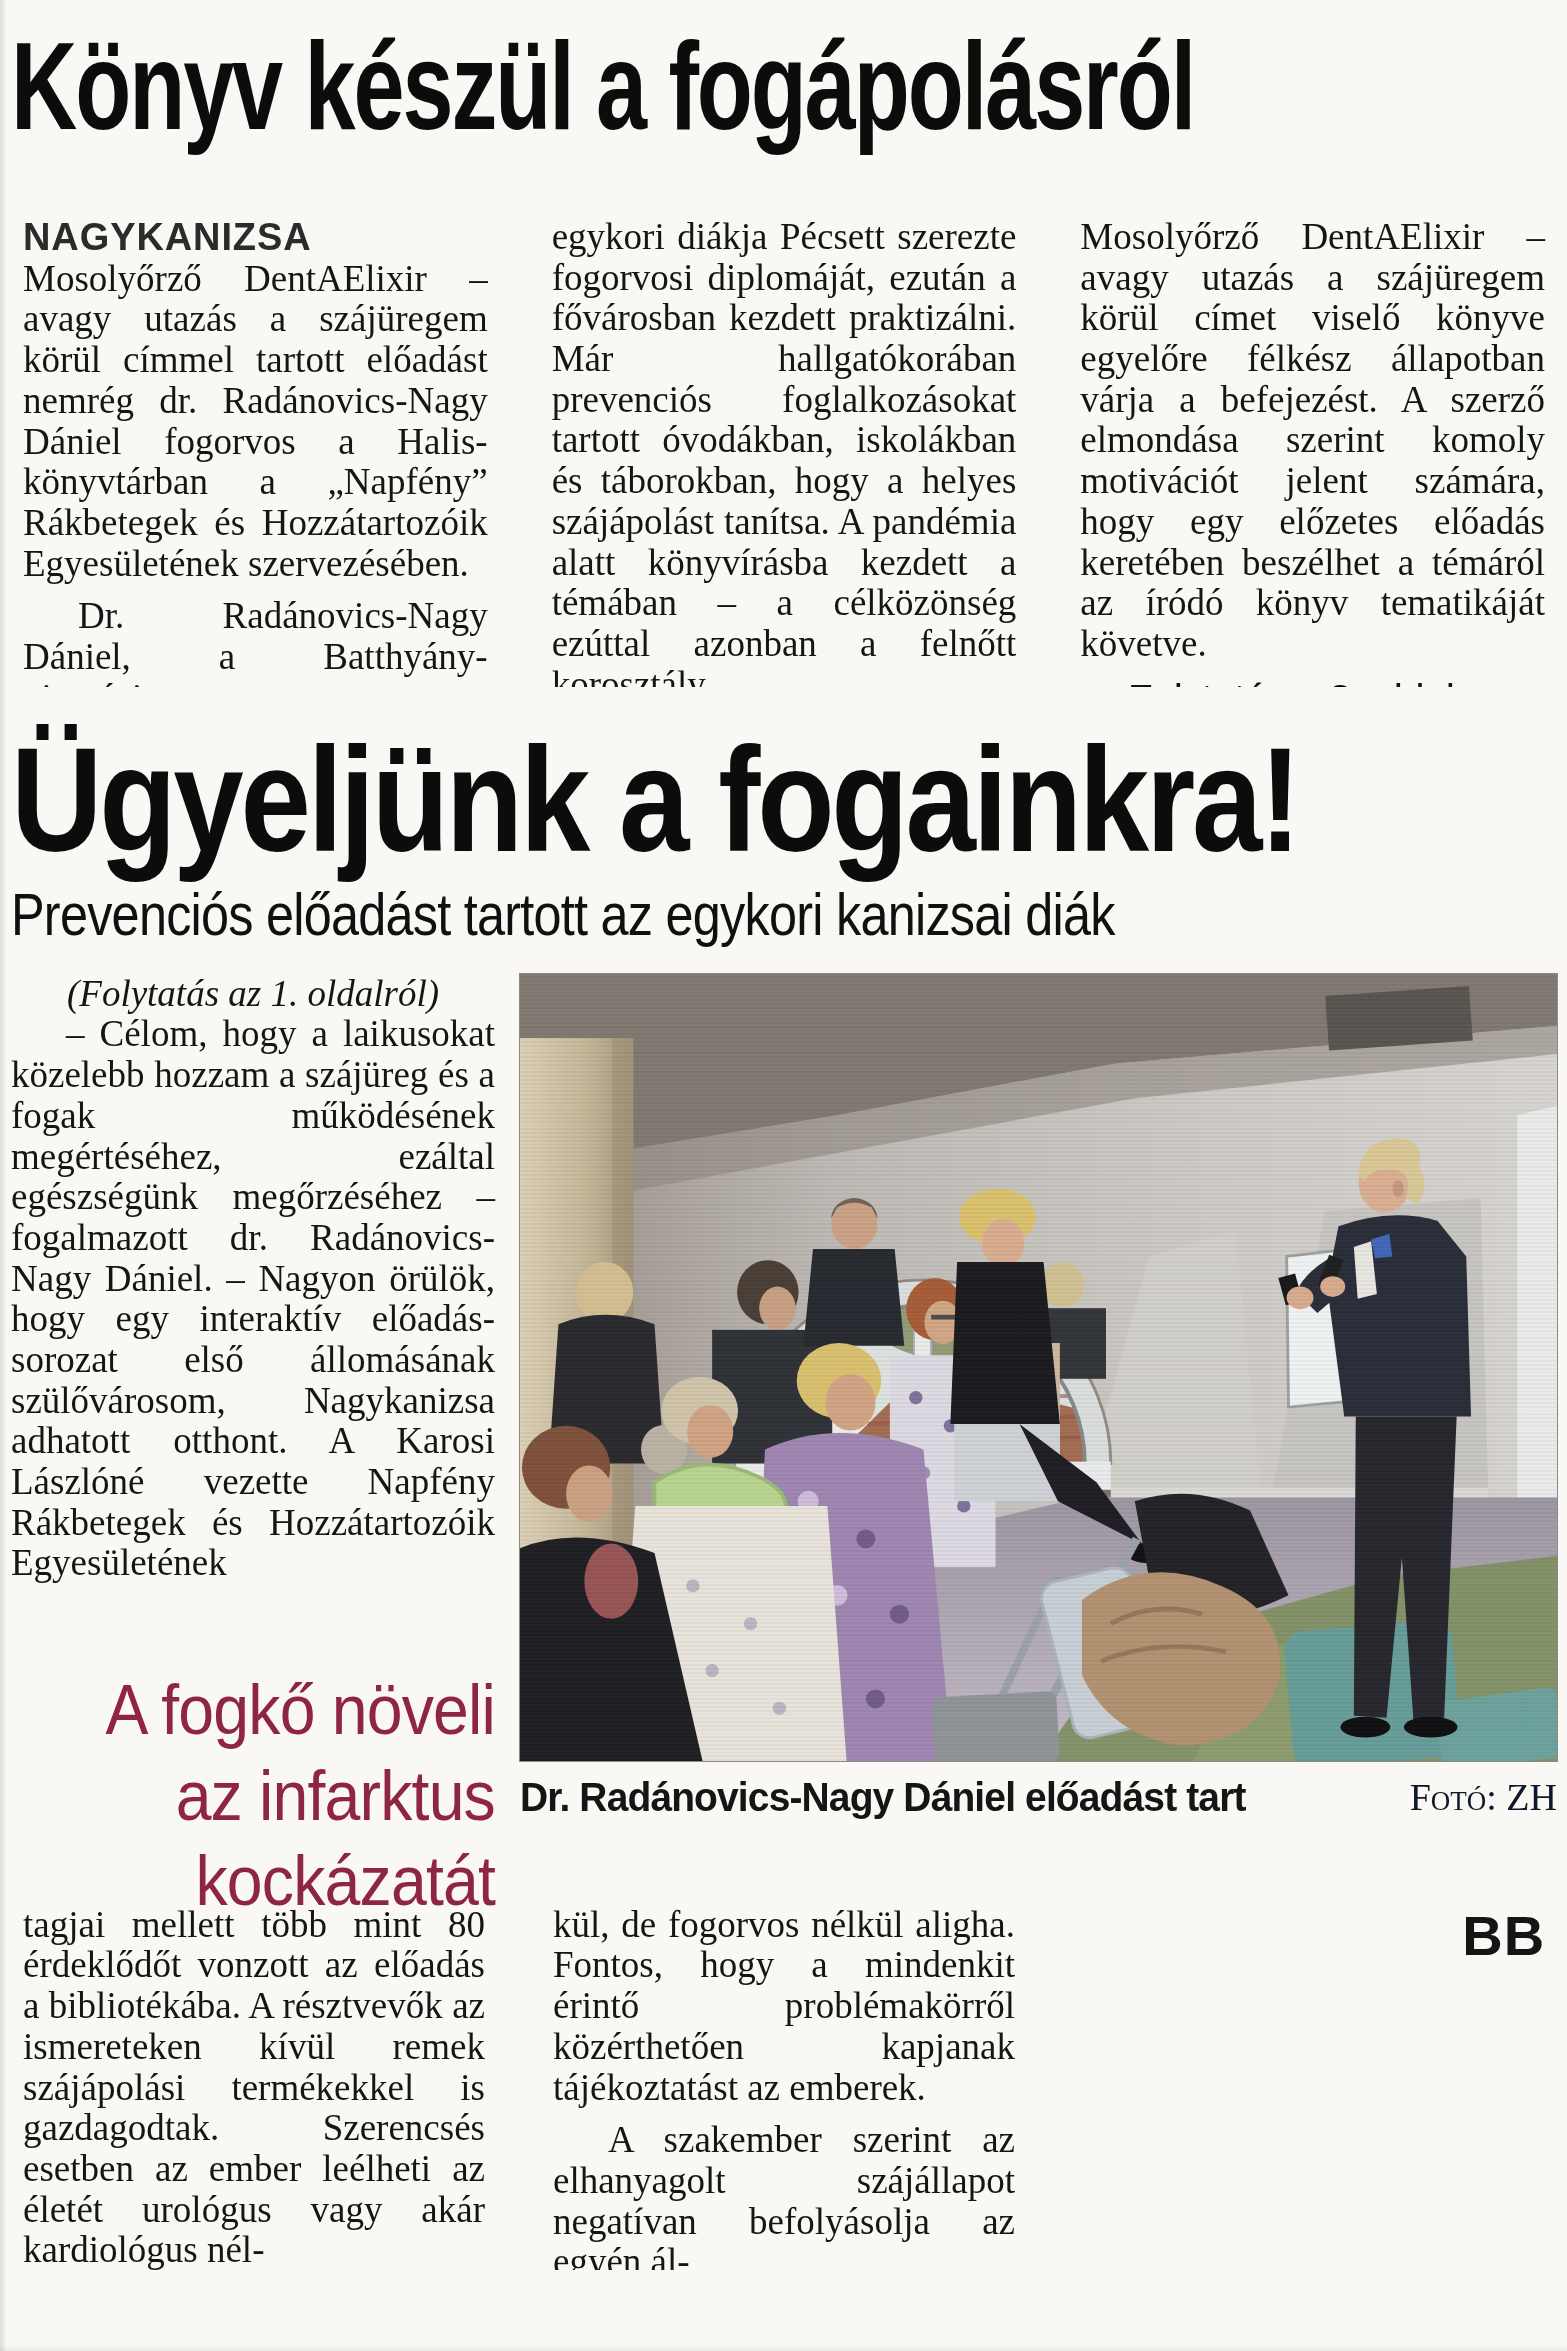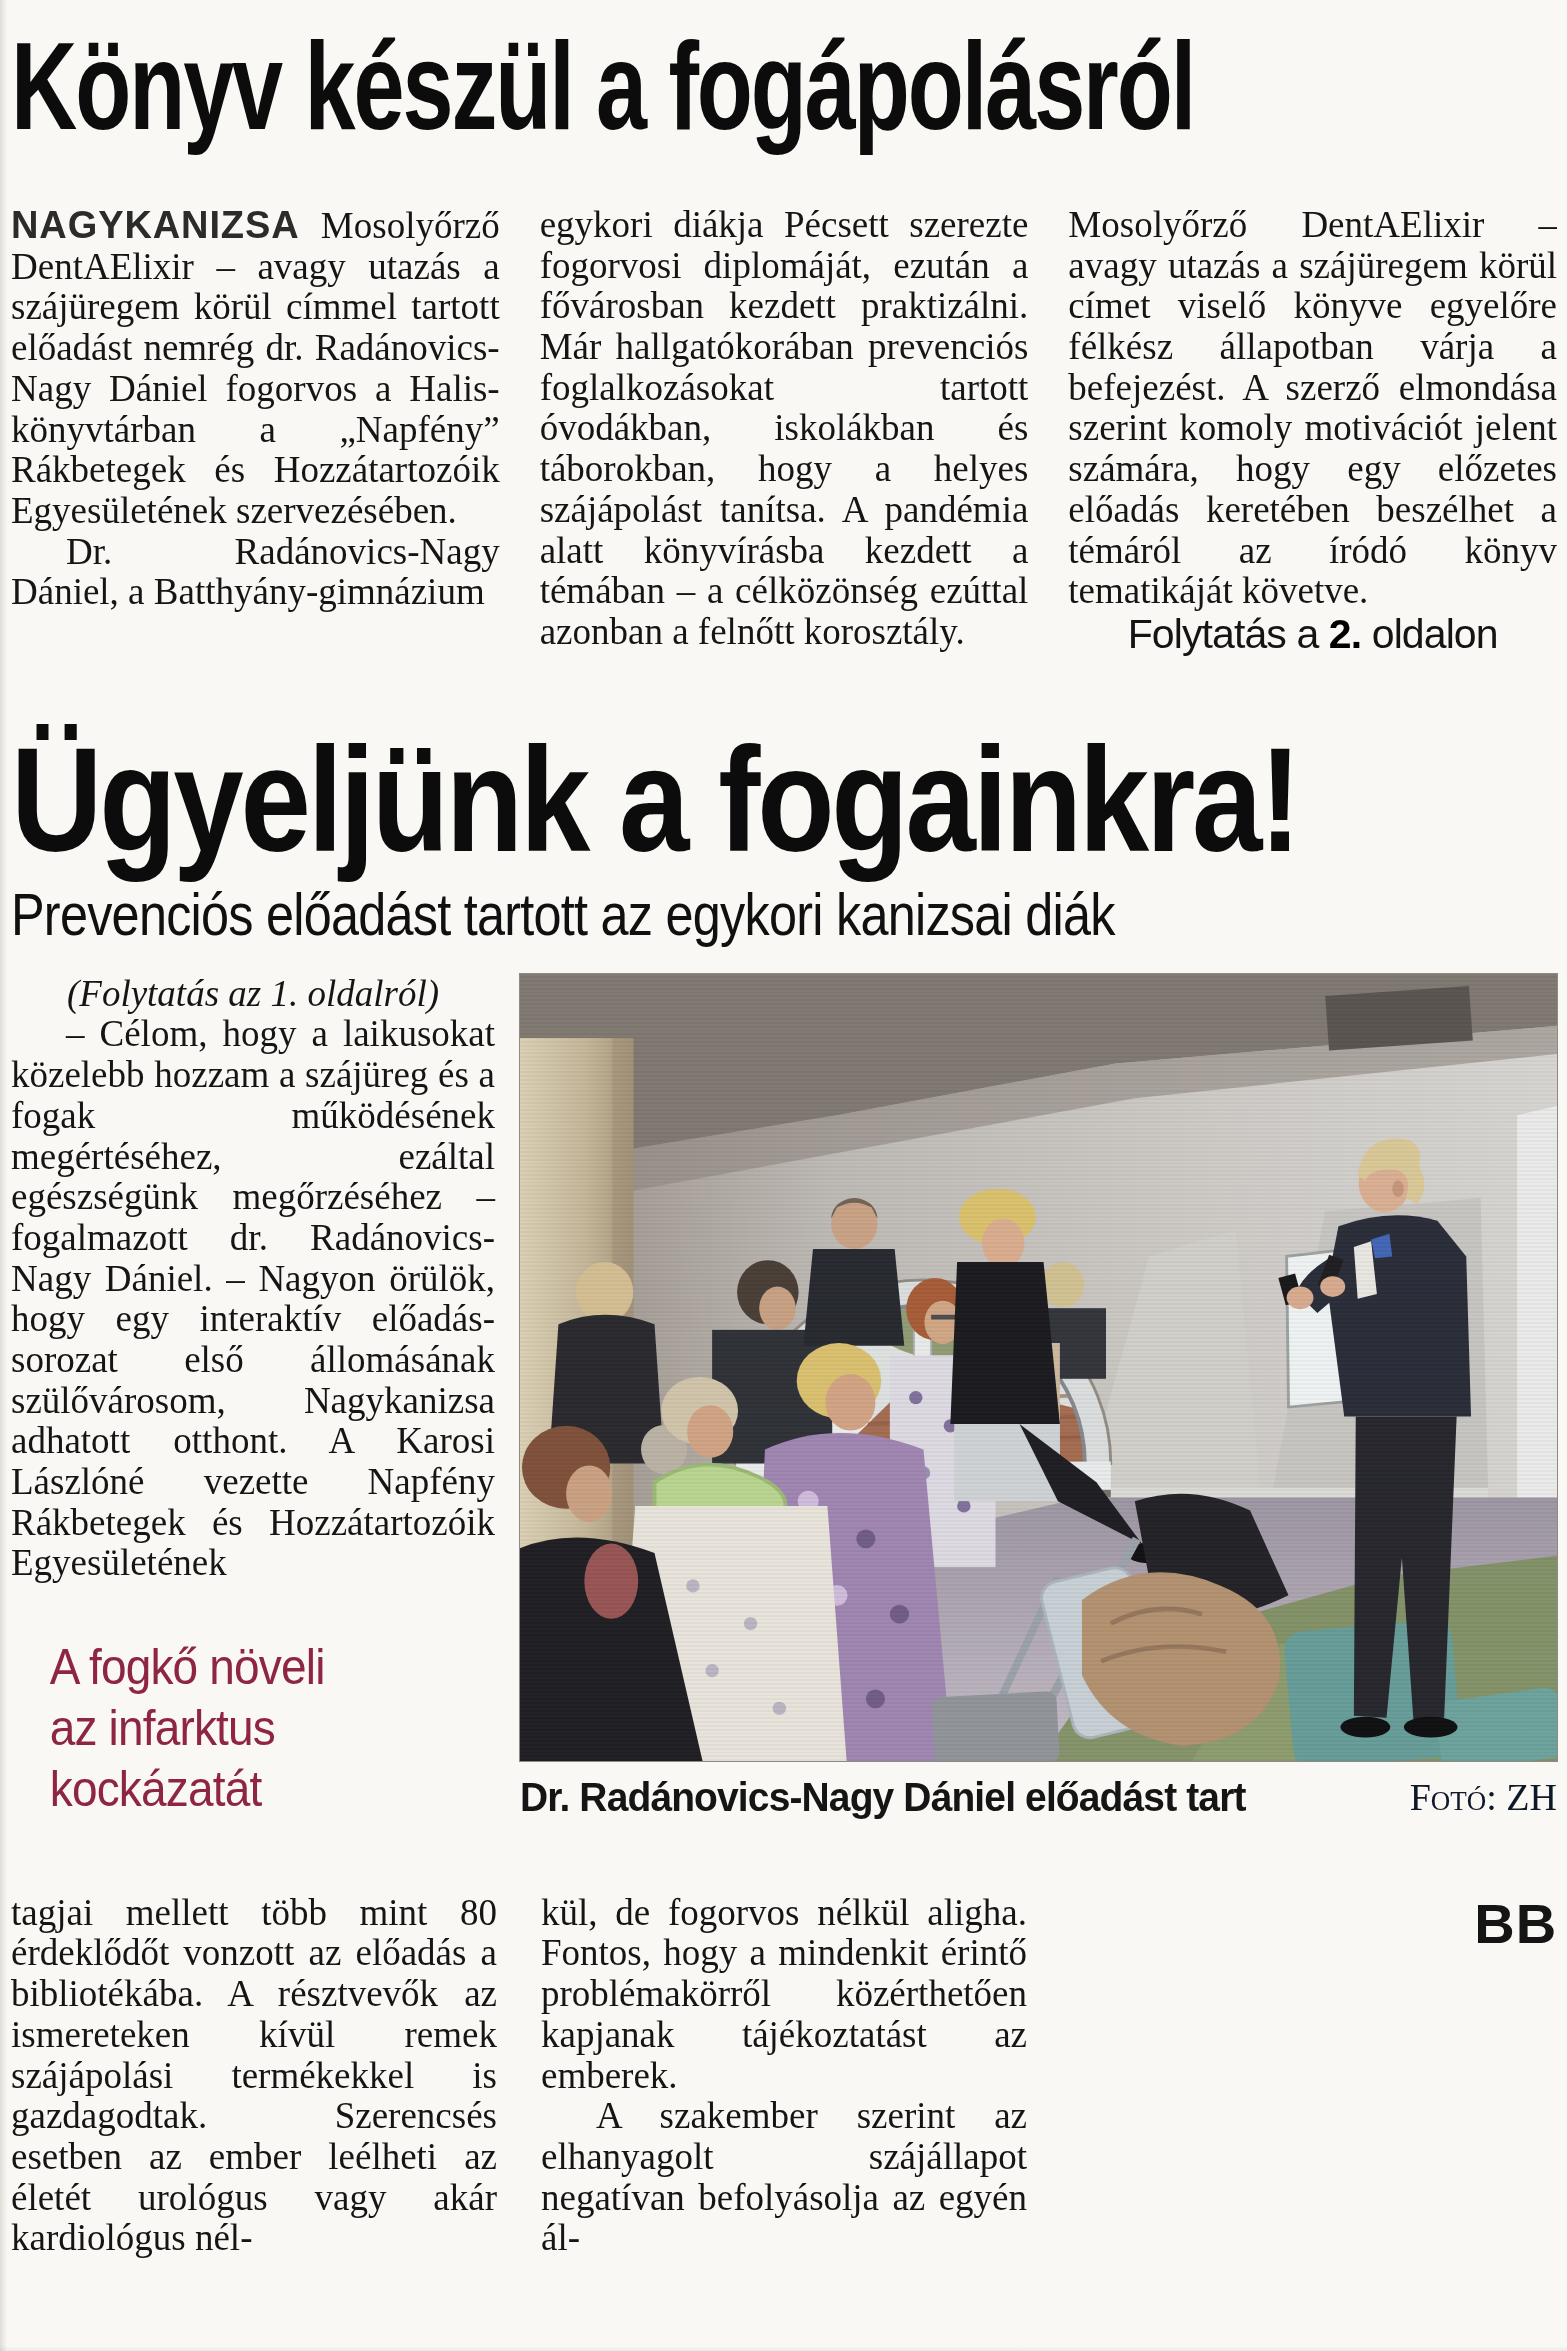--- a/index.html
+++ b/index.html
@@ -26,38 +26,38 @@
   .h2wrap{margin-top:38px;height:151px;}
   .h2{font-family:"Liberation Sans",sans-serif;font-weight:700;font-size:149px;
       line-height:1.0;letter-spacing:-3.8px;white-space:nowrap;display:inline-block;
       transform:scaleX(0.85);transform-origin:0 0;color:#0c0c0c;}
   .sub2wrap{margin-top:3.8px;height:79px;}
   .sub2{transform:scaleX(0.84);}
 
   
   .cols{display:flex;gap:40px;}
   .col{flex:1 1 0;font-size:37px;line-height:1.1;text-align:justify;overflow:hidden;}
-  .col p{margin:0;}
+  .col p{margin:12px;}
   .col p.indent{text-indent:55px;}
   .rowA{margin-top:43px;height:482px;}
   .dateline{font-family:"Liberation Sans",sans-serif;font-weight:700;font-size:38px;
       color:#2b2b2b;letter-spacing:0.9px;}
   .contline{font-family:"Liberation Sans",sans-serif;font-size:41px;text-align:center;
       text-indent:0;margin-top:3.8px;letter-spacing:-0.9px;color:#141414;}
   .contline .pg{font-weight:700;color:#000;}
 
   
   .rowB{display:flex;gap:24.5px;margin-top:15px;height:876px;}
   .rowB .leftcol{width:484px;flex:0 0 484px;font-size:37px;line-height:1.1;
       text-align:justify;overflow:visible;}
   .rowB .leftcol p{margin:0;}
   .rowB .leftcol p.indent{text-indent:55px;}
   .introline{text-align:center;font-style:italic;text-indent:0;}
-  .pullquote{margin-top:53px;font-family:"Liberation Sans",sans-serif;
-      font-size:50px;line-height:1.22;letter-spacing:-0.9px;color:#8e2642;}
+  .pullquote{margin-top:84px;text-align:right;font-family:"Liberation Sans",sans-serif;
+      font-size:70px;line-height:1.22;letter-spacing:-0.9px;color:#8e2642;}
   .pullquote .pqline{display:block;transform:scaleX(0.92);transform-origin:100% 50%;}
 
   .photowrap{flex:1 1 auto;display:flex;flex-direction:column;}
   .photo{width:100%;height:787px;position:relative;outline:0.9px solid #8d8a85;
       background:#b9b5b0;overflow:hidden;}
   .photo svg{display:block;width:100%;height:100%;}
   .photo .grain{position:absolute;inset:0;pointer-events:none;
       background:repeating-linear-gradient(0deg, rgba(90,80,70,.05) 0 1.9px, rgba(255,255,255,.03) 1.9px 3.8px);}
   .captionbar{height:73px;display:flex;justify-content:space-between;align-items:center;}
   .caption{font-family:"Liberation Sans",sans-serif;font-weight:700;font-size:41px;

